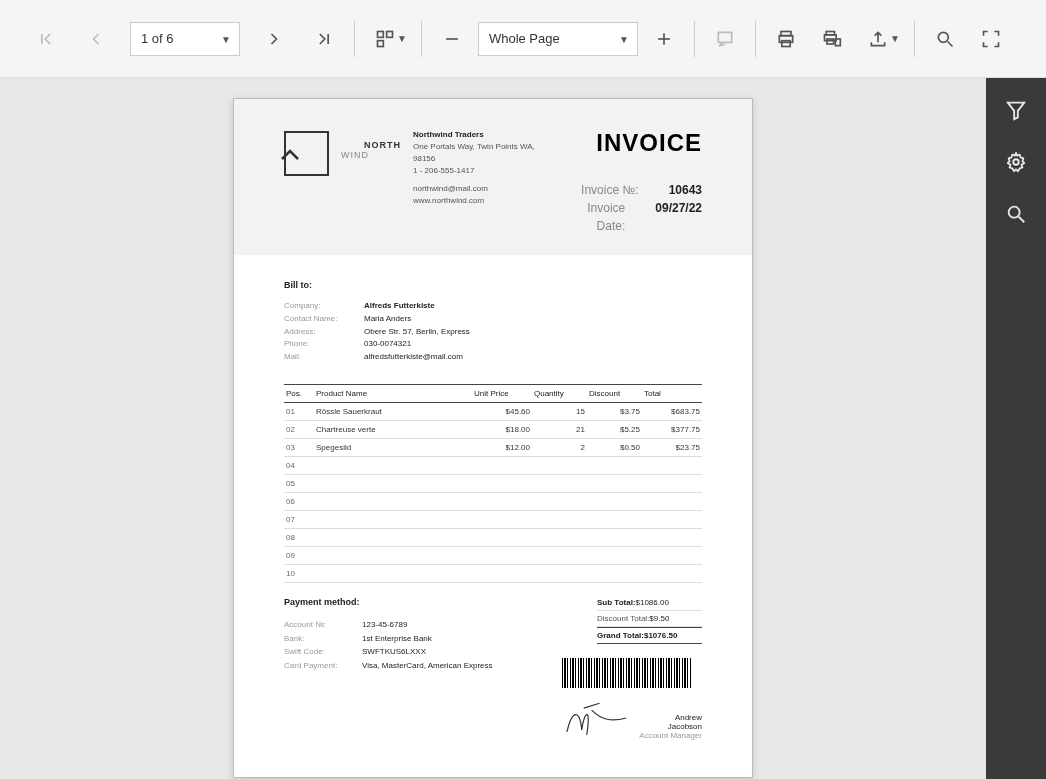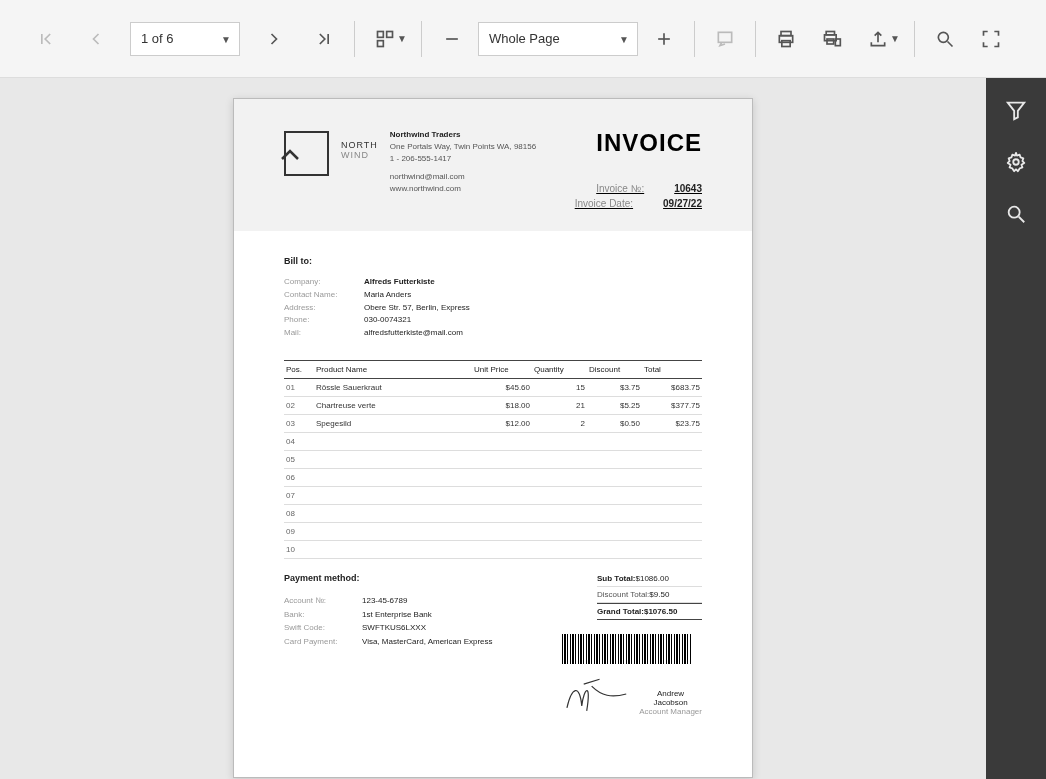--- a/index.html
+++ b/index.html
@@ -28,21 +28,21 @@
 
 .page-header { background: #f2f2f2; padding: 30px 50px 20px 50px; display: flex; justify-content: space-between; }
 .logo-area { display: flex; gap: 12px; }
 .logo-box { width: 45px; height: 45px; border: 2px solid #333; position: relative; margin-top: 2px; }
 .logo-box svg { position: absolute; left: -6px; top: 14px; }
 .logo-text { font-size: 9px; letter-spacing: 1px; color: #333; line-height: 1.1; margin-top: 12px; }
 .company-info { font-size: 8px; color: #555; line-height: 1.5; }
 .company-info .cname { color: #222; font-weight: bold; }
 .invoice-title { text-align: right; }
 .invoice-title h1 { font-size: 24px; font-weight: 900; color: #000000; letter-spacing: 1px; margin-bottom: 24px; }
-.inv-meta { font-size: 10px; text-align: right; text-decoration: underline; }
+.inv-meta { font-size: 12px; text-align: right; }
 .inv-meta-row { display: flex; justify-content: flex-end; gap: 30px; line-height: 1.5; }
 .inv-meta-label { color: #888; }
 .inv-meta-val { color: #222; font-weight: bold; }
 
 .page-body { padding: 25px 50px 30px 50px; }
 .billto-title { font-size: 9px; font-weight: bold; color: #222; margin-bottom: 10px; }
 .billto-grid { font-size: 8px; line-height: 1.6; }
 .billto-row { display: flex; }
 .billto-label { width: 80px; color: #999; }
 .billto-val { color: #222; }
@@ -66,21 +66,21 @@
 .pay-row { display: flex; }
 .pay-label { width: 78px; color: #999; }
 .pay-val { color: #222; }
 .totals-box { width: 140px; font-size: 8px; }
 .tot-row { display: flex; justify-content: flex-start; padding: 3px 0; border-bottom: 1px solid #ddd; margin-left: 35px; }
 .tot-row.grand { border-top: 1px solid #444; border-bottom: 1px solid #444; font-weight: bold; color: #222; }
 .tot-label { color: #222; font-weight: bold; }
 .tot-row .tot-label { font-weight: bold; }
 .tot-val { color: #222; }
 .barcode { width: 130px; height: 30px; background: repeating-linear-gradient(90deg, #000 0 1px, #fff 1px 2px, #000 2px 4px, #fff 4px 5px, #000 5px 6px, #fff 6px 8px); }
-.sig-block { width: 130px; text-align: center; font-size: 8px; }
+.sig-block { width: 130px; text-align: right; font-size: 8px; }
 .sig-name { color: #222; }
 .sig-role { color: #999; }
 .sig-svg { width: 70px; height: 40px; }
 .sig-wrapper { display: flex; align-items: flex-end; gap: 8px; }
 </style>
 </head>
 <body>
 
 <div class="toolbar">
   <div class="tb-btn" style="color:#bbb">
@@ -207,21 +207,21 @@
       <div class="logo-area">
         <div>
           <div class="logo-box">
             <svg width="20" height="14" viewBox="0 0 20 14">
                 <polyline points="2,12 10,4 18,12" stroke="#333" stroke-width="2.5" fill="none"></polyline>
               </svg>
           </div>
         </div>
         <div>
           <div class="logo-text">
-            <div style="font-weight:normal;">NORTH</div>
+            <div style="font-weight:bold;margin-left:23px;">NORTH</div>
             <div style="color:#888;">WIND</div>
           </div>
         </div>
         <div class="company-info">
           <div class="cname">Northwind Traders</div>
           <div>One Portals Way, Twin Points WA, 98156</div>
           <div>1 - 206-555-1417</div>
           <div style="margin-top:6px;">northwind@mail.com</div>
           <div>www.northwind.com</div>
         </div>

